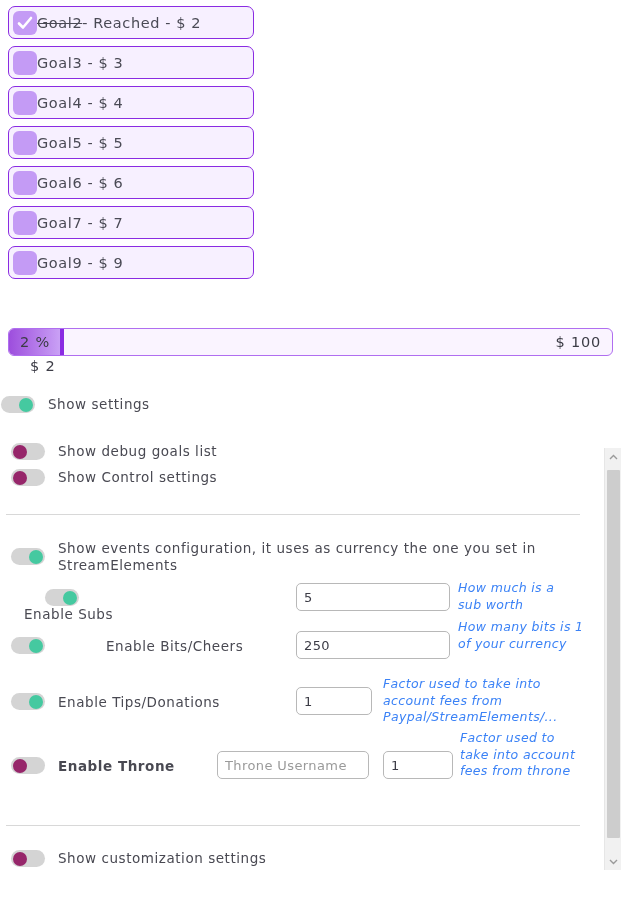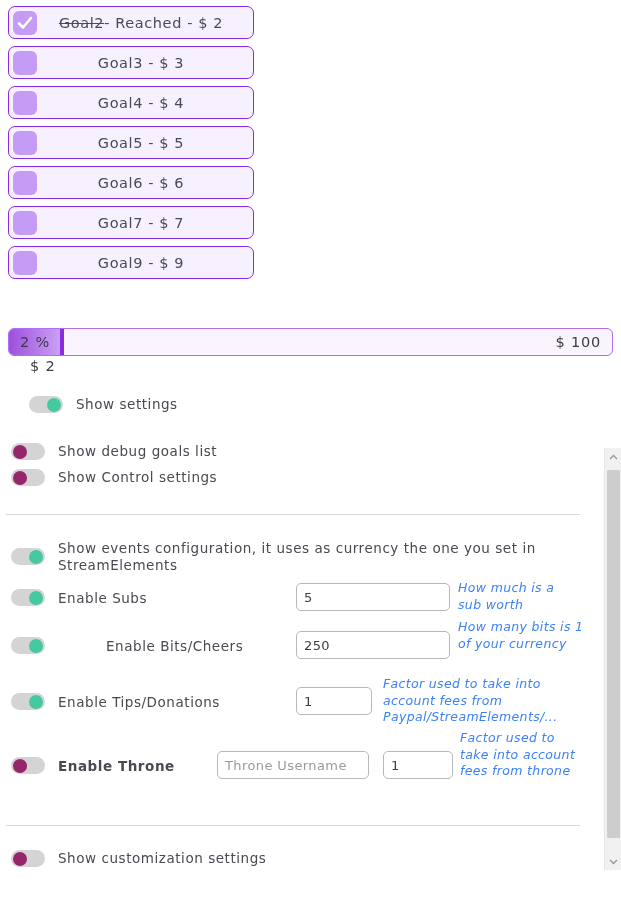--- a/index.html
+++ b/index.html
@@ -29,21 +29,21 @@
   .goal-check {
     width: 24px; height: 24px;
     border-radius: 6px;
     background: #c49bf5;
     flex: 0 0 auto;
     position: relative;
   }
   .goal-check svg { position:absolute; left:3px; top:3px; }
   .goal-label {
     flex: 1 1 auto;
-    text-align: center;
+    text-align: left;
     font-size: 14.5px;
     color: #4a4a55;
     letter-spacing: 0.6px;
     white-space: nowrap;
     overflow: hidden;
   }
   .goal-label .struck { text-decoration: line-through; }
 
   
   .progress-wrap {
@@ -113,21 +113,21 @@
     align-items: center;
     gap: 13px;
   }
   .trow .tlabel {
     font-size: 13.5px;
     color: #494952;
     letter-spacing: 0.55px;
     line-height: 17px;
   }
 
-  .t-show-settings { position:absolute; left:29px; top:396px; }
+  .t-show-settings { position:absolute; left:1px; top:396px; }
   .t-debug         { position:absolute; left:11px; top:443px; }
   .t-control       { position:absolute; left:11px; top:469px; }
 
   
   .divider {
     position: absolute;
     left: 6px; width: 574px; height: 1px;
     background: #d8d8d8;
   }
   .div-1 { top: 514px; }
@@ -167,21 +167,21 @@
   .txtin::placeholder { color: #9a9a9a; }
   .hint {
     position: absolute;
     font-size: 12.5px;
     color: #3b82f6;
     letter-spacing: 0.35px;
     line-height: 16.5px;
     font-style: italic;
   }
 
-  .row-subs   { top: 589px; }
+  .row-subs   { top: 589px; flex-direction: column; }
   .row-bits   { top: 637px; gap: 48px; }
   .row-tips   { top: 693px; }
   .row-throne { top: 757px; font-weight: bold; }
 
   .t-custom { position:absolute; left:11px; top:850px;align-items:flex-end; }
 
   
   .scrollbar {
     position: absolute;
     right: 0; top: 448px;

